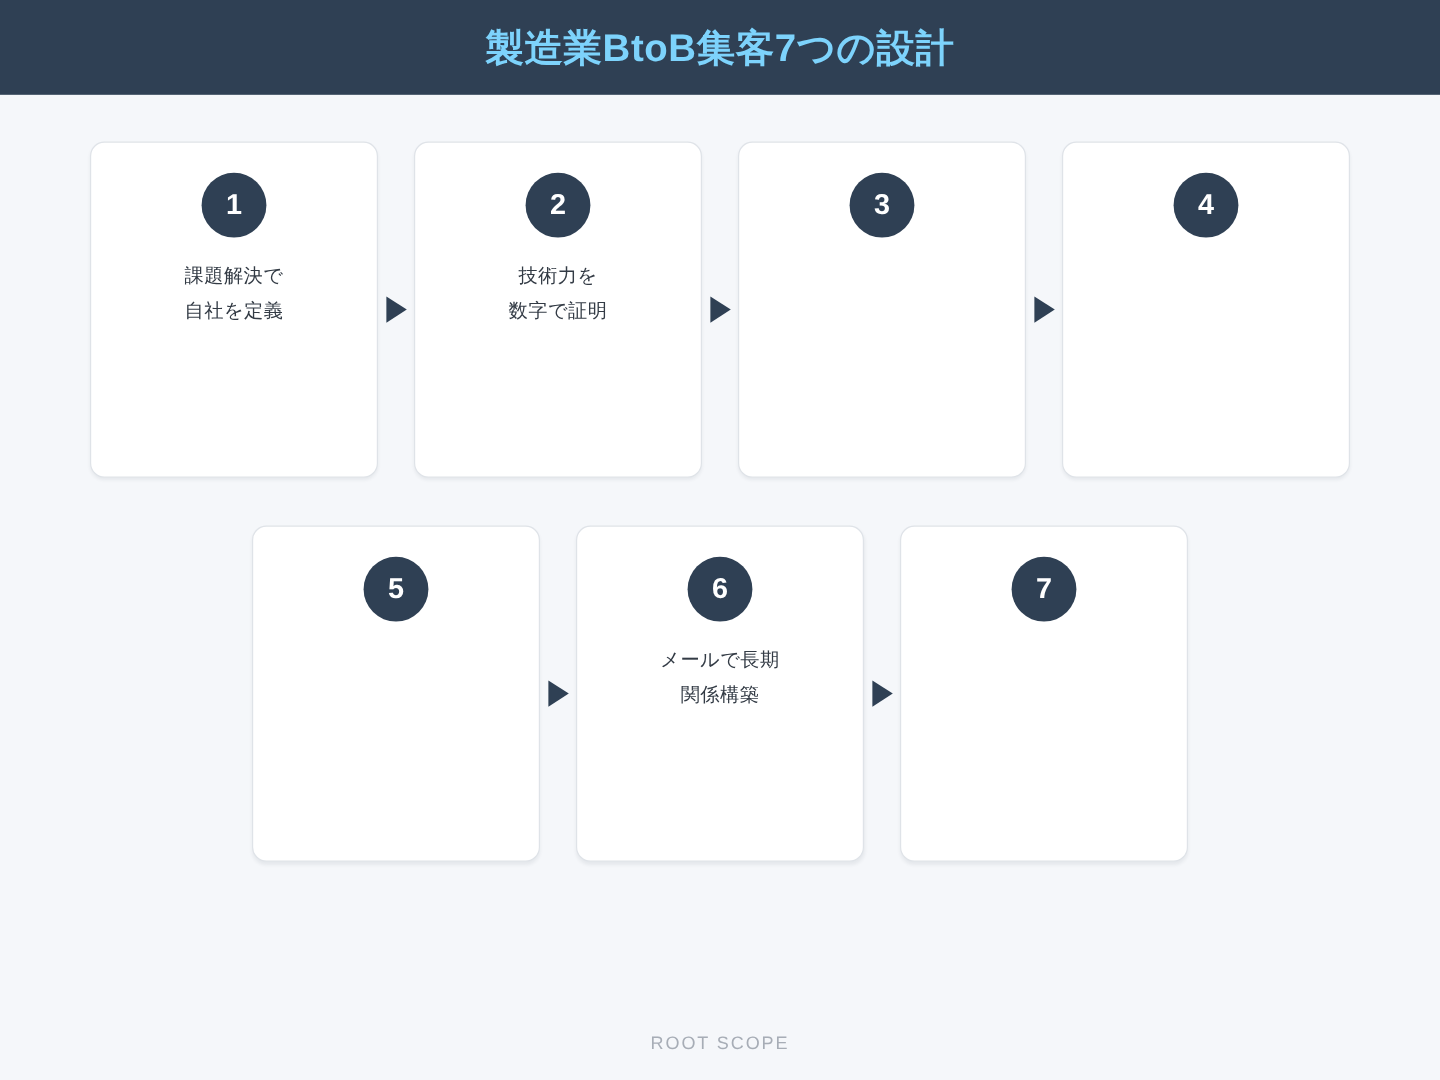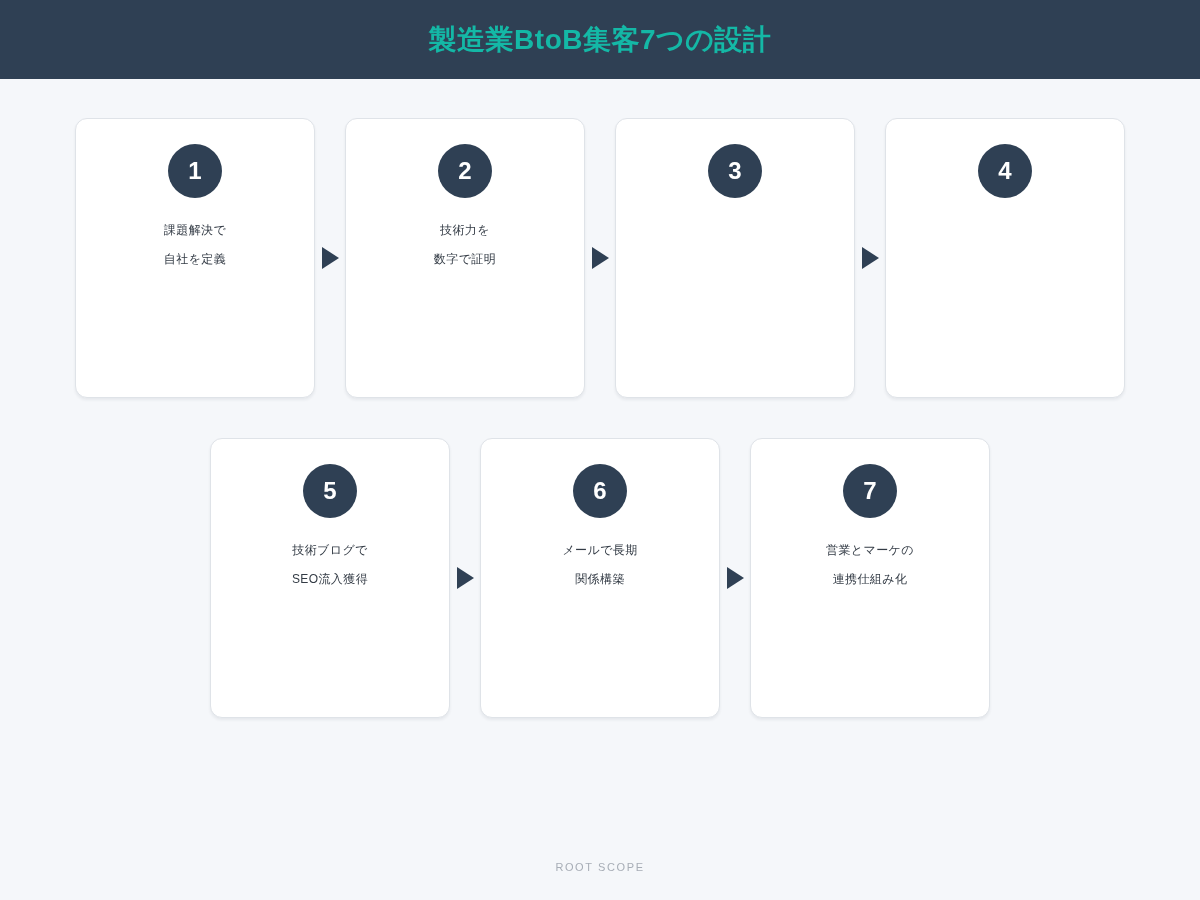--- a/index.html
+++ b/index.html
@@ -30,22 +30,22 @@
     top: 0;
     width: 1200px;
     height: 79px;
     background: #2f4054;
     display: flex;
     align-items: center;
     justify-content: center;
     box-sizing: border-box;
   }
   .header-title {
-    color: #14b8a6;
-    font-size: 28px;
+    color: #7dd3fc;
+    font-size: 32px;
     font-weight: bold;
     letter-spacing: 0.5px;
     line-height: 1;
     text-align: center;
     white-space: nowrap;
   }
 
   
   .row {
     position: absolute;
@@ -87,21 +87,21 @@
     justify-content: center;
     font-size: 24px;
     font-weight: bold;
     line-height: 1;
     flex: none;
   }
 
   .card-text {
     margin-top: 18px;
     color: #333b45;
-    font-size: 12px;
+    font-size: 16px;
     line-height: 29px;
     text-align: center;
     white-space: pre-line;
     letter-spacing: 0.4px;
   }
 
   
   .arrow {
     width: 30px;
     height: 280px;
@@ -119,21 +119,21 @@
   }
 
   
   .footer {
     position: absolute;
     left: 0;
     top: 862px;
     width: 1200px;
     text-align: center;
     color: #a7adb6;
-    font-size: 11px;
+    font-size: 15px;
     letter-spacing: 1.6px;
     line-height: 1;
   }
 </style>
 </head>
 <body>
 
 <div id="page">
 
   <div class="header-bar">
@@ -173,41 +173,37 @@
     <div class="card">
       <div class="badge">4</div>
     </div>
 
   </div>
 
   <div class="row row-2">
 
     <div class="card">
       <div class="badge">5</div>
-      <div class="card-text"><span>技術ブログで</span>
-<span>SEO流入獲得</span></div>
     </div>
 
     <div class="arrow">
       <span class="arrow-glyph"></span>
     </div>
 
     <div class="card">
       <div class="badge">6</div>
       <div class="card-text"><span>メールで長期</span>
 <span>関係構築</span></div>
     </div>
 
     <div class="arrow">
       <span class="arrow-glyph"></span>
     </div>
 
     <div class="card">
       <div class="badge">7</div>
-      <div class="card-text"><span>営業とマーケの</span>
-<span>連携仕組み化</span></div>
     </div>
 
   </div>
 
   <div class="footer">ROOT SCOPE</div>
 
 </div>
 
 </body></html>

